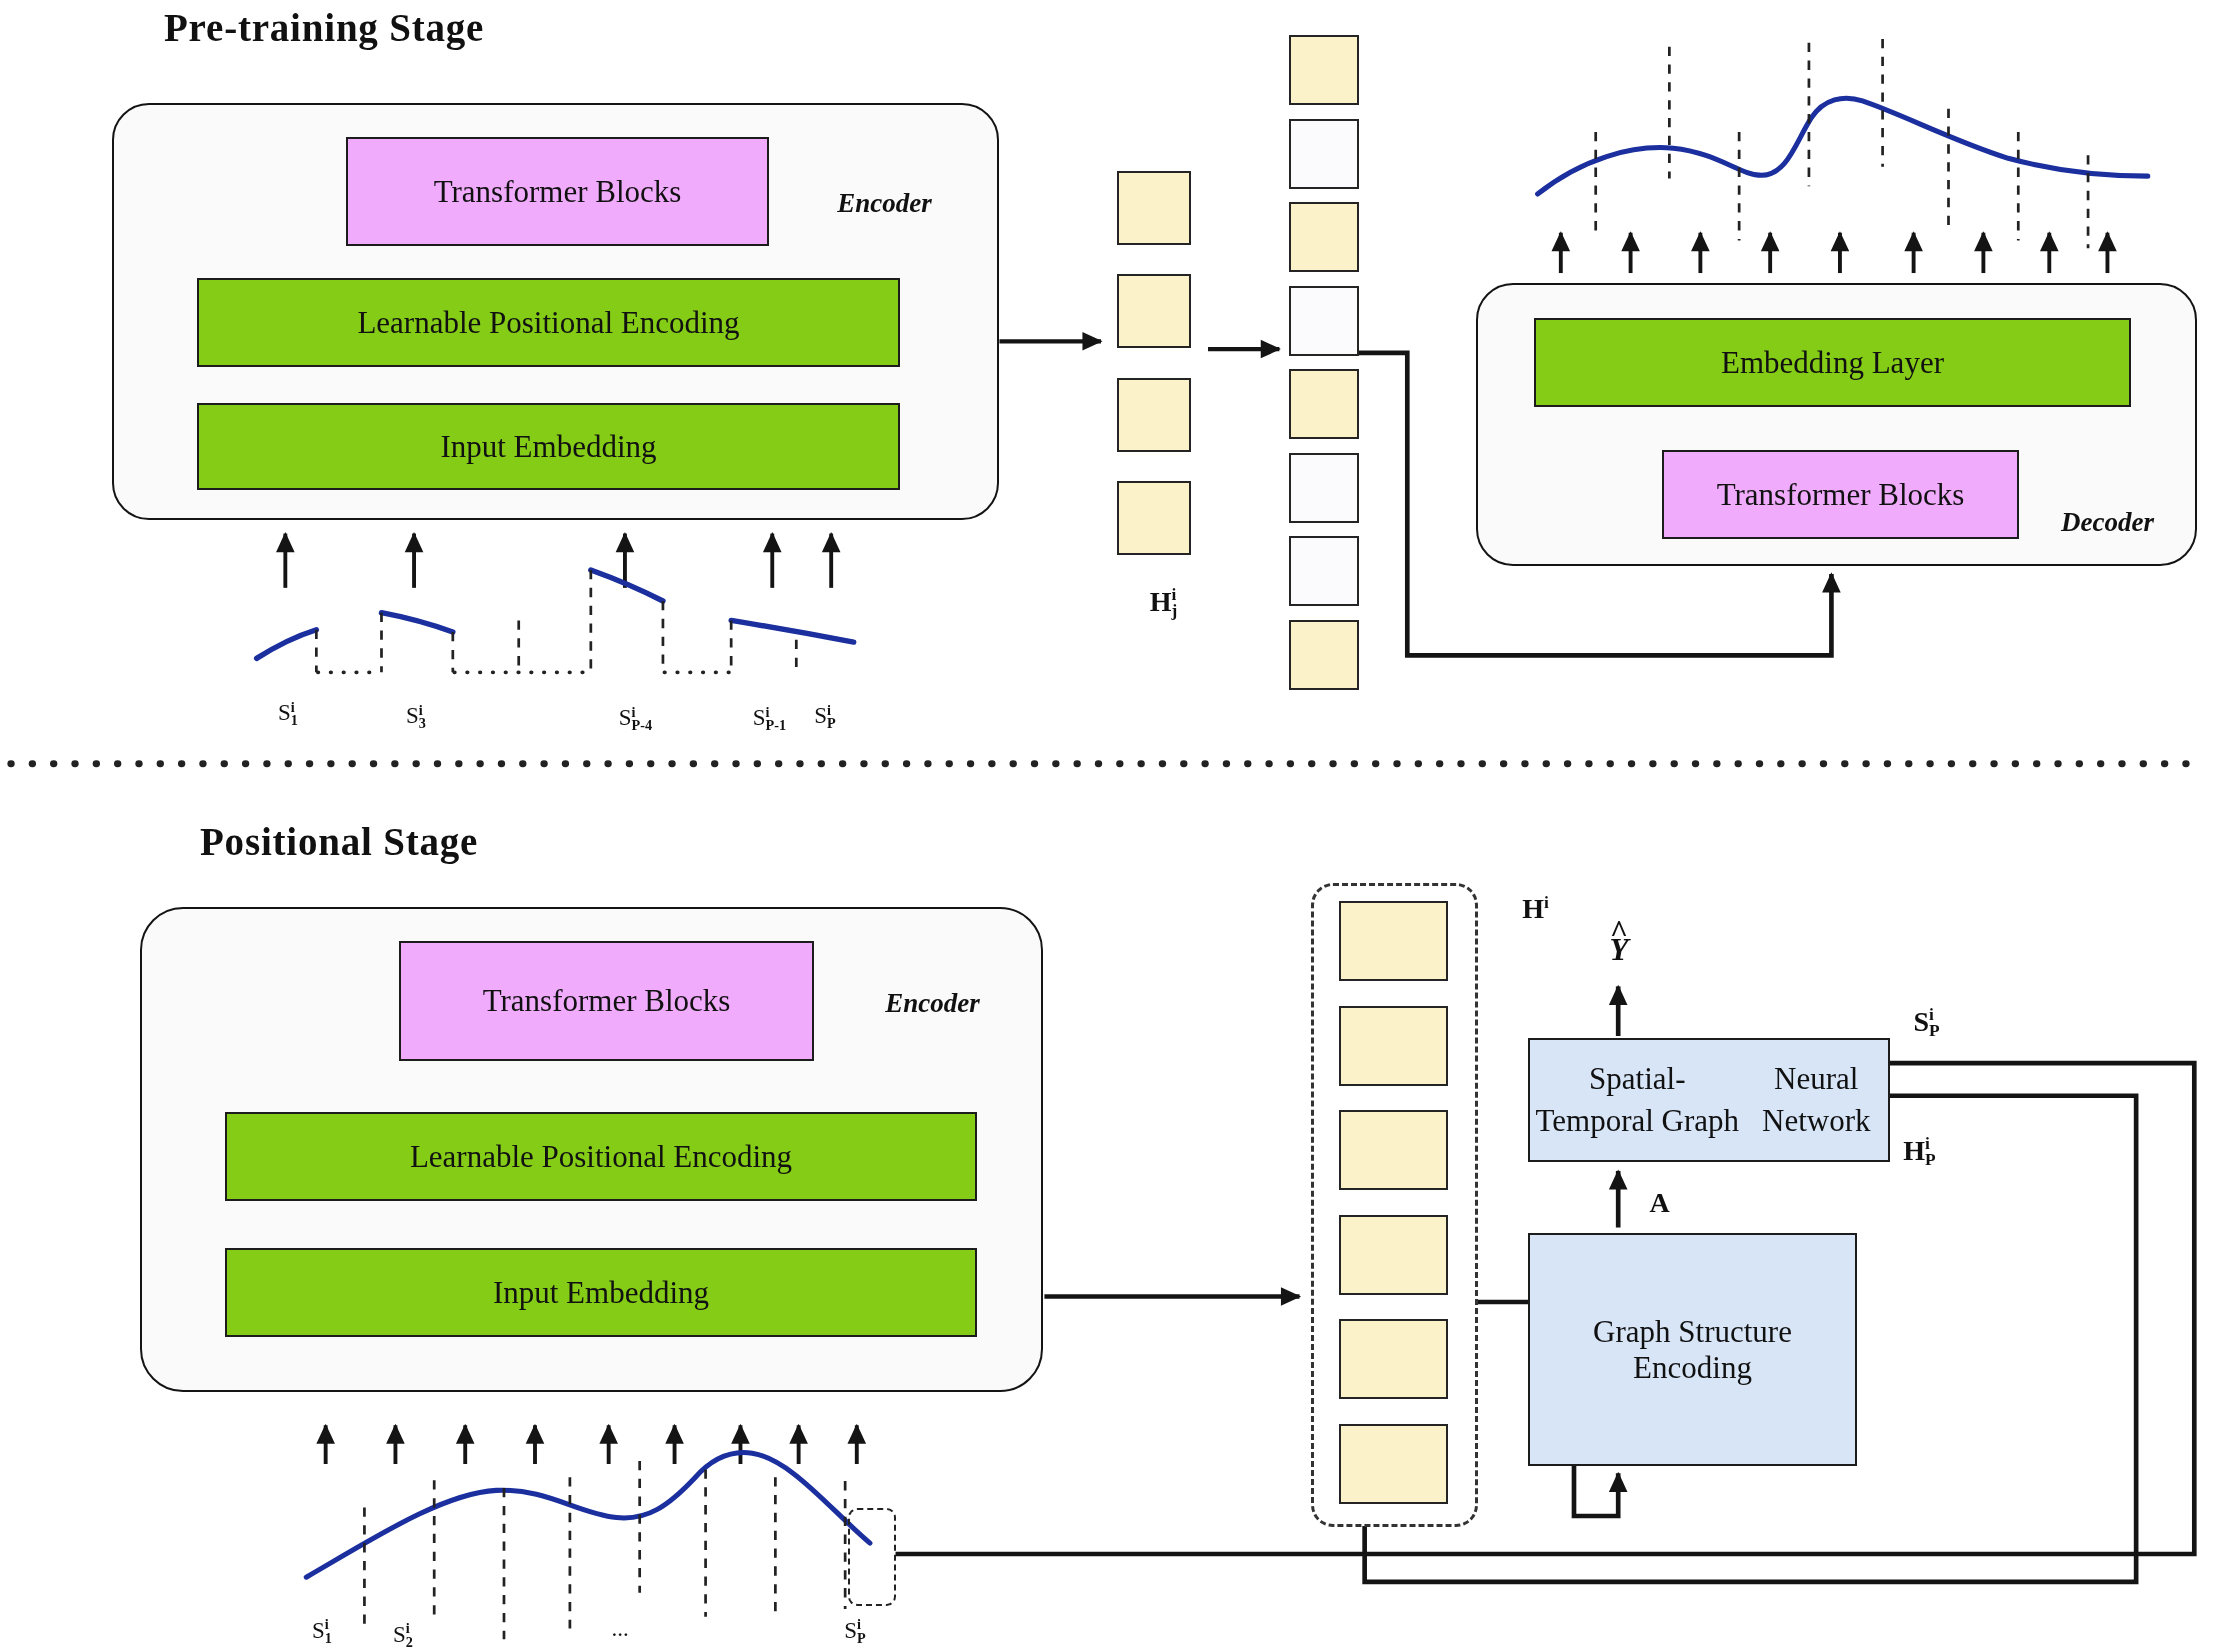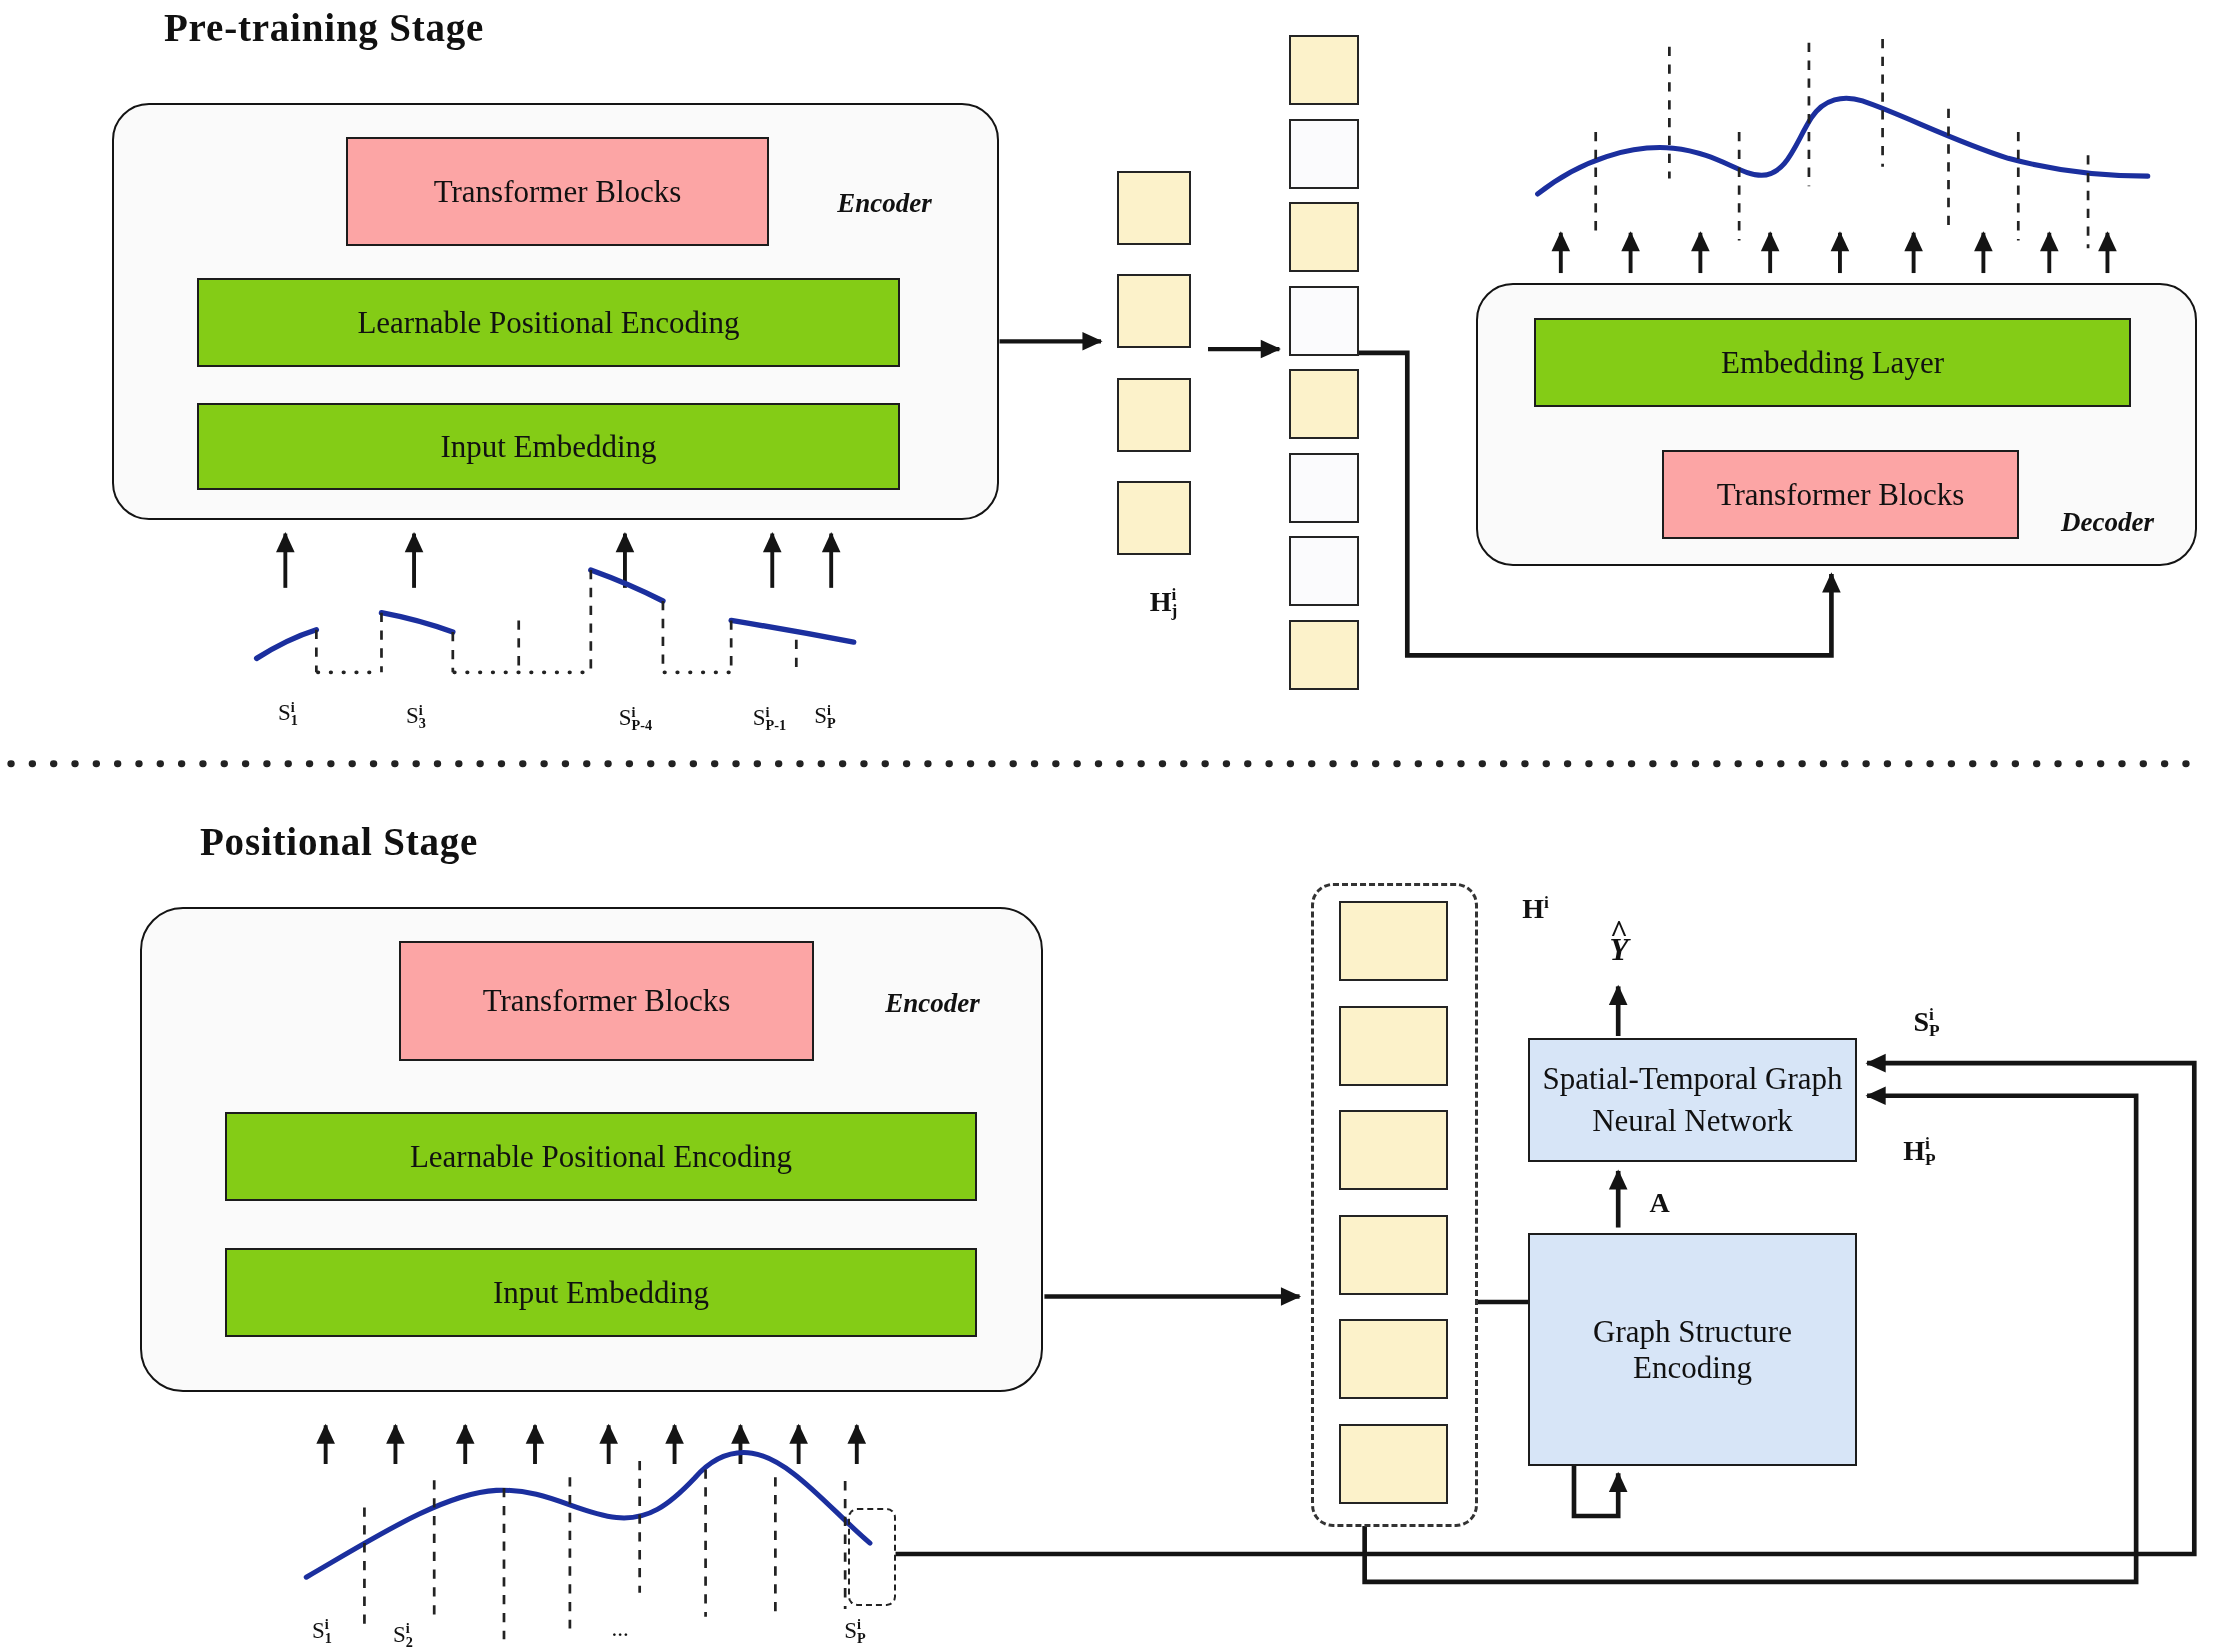--- a/index.html
+++ b/index.html
@@ -2,21 +2,21 @@
 <html style="font-size:12.4px"><head>
 <meta charset="utf-8">
 <style>
   html,body{margin:0;padding:0;background:#fff;}
   #root{position:relative;width:2216px;height:1651px;background:#ffffff;overflow:hidden;
         font-family:"Liberation Serif",serif;color:#111;}
   .abs{position:absolute;box-sizing:border-box;}
   .box{position:absolute;box-sizing:border-box;display:flex;align-items:center;justify-content:center;
        text-align:center;border:2.3px solid #1c1c1c;}
   .container{background:#fafafa;border:2.3px solid #141414;border-radius:37px;}
-  .yellow{background:#fca5a5;}
+  .yellow{background:#f0abfc;}
   .green{background:#84cc16;}
   .blue{background:#d7e5f7;}
   .lbl{position:absolute;display:flex;align-items:center;justify-content:center;text-align:center;}
   .title{font-size:39px;font-weight:bold;letter-spacing:0.8px;}
   .boxtext{font-size:31px;}
   .regionlbl{font-size:27px;font-weight:bold;font-style:italic;}
   .seglbl{font-size:23px;}
   .mathlbl{font-size:28px;font-weight:bold;}
   .sym{display:inline-flex;align-items:center;}
   .ss{display:inline-flex;flex-direction:column;align-items:flex-start;font-size:0.62em;
@@ -309,21 +309,21 @@
           <span>i</span>
         </span>
       </span>
   </div>
 
   <div class="lbl" style="left:1580px;top:900px;width:78px;height:81px;flex-direction:column;font-size:31px;font-weight:bold;line-height:0.55;">
     <span>^</span>
     <span style="font-style:italic;">Y</span>
   </div>
 
-  <div class="box blue boxtext twoline" style="left:1528px;top:1038px;width:329px;height:124px;flex-direction:column;">
+  <div class="box blue boxtext twoline" style="left:1528px;top:1038px;width:362px;height:124px;">
     <span>Spatial-Temporal Graph</span>
     <span>Neural Network</span>
   </div>
 
   <div class="lbl mathlbl" style="left:1636px;top:1183px;width:47px;height:39px;">A</div>
 
   <div class="box blue boxtext" style="left:1528px;top:1233px;width:329px;height:233px;">Graph Structure Encoding</div>
 
   <div class="lbl mathlbl" style="left:1884px;top:999px;width:85px;height:45px;">
     <span class="sym">

